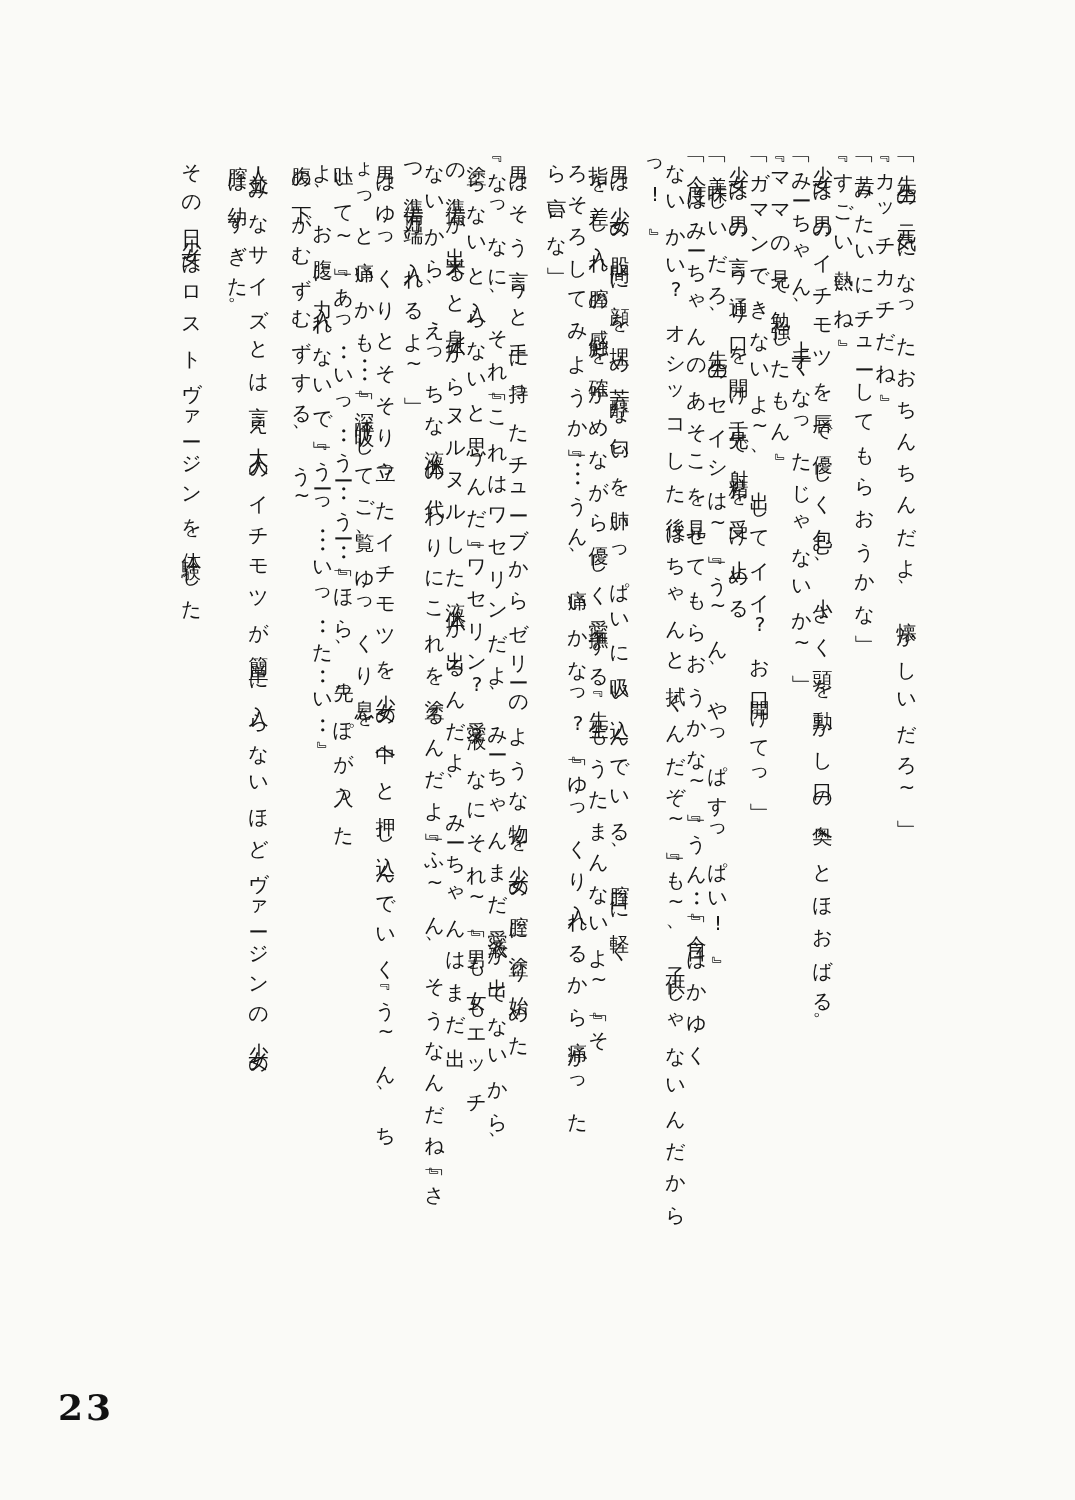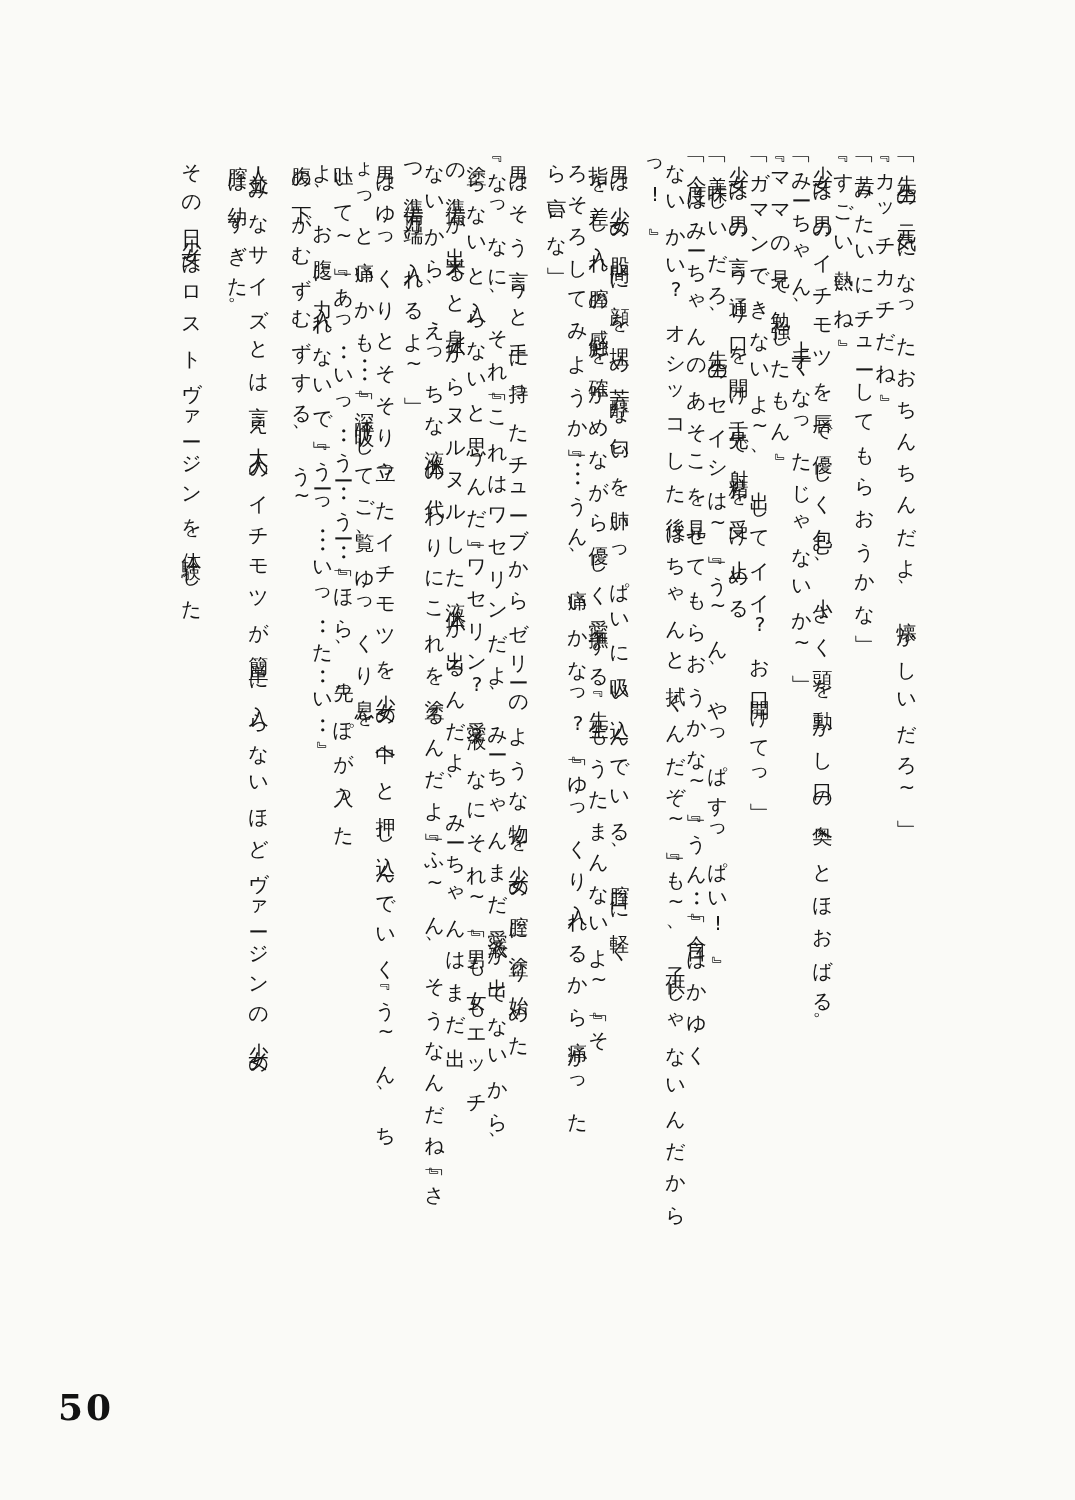--- a/index.html
+++ b/index.html
@@ -101,15 +101,15 @@
       </div>
       <div class="cluster gap-after-5">
         <p class="col">人並みなサイズとは言え大人のイチモツが簡単に入らないほどヴァージンの少女の</p>
         <p class="col">膣は幼すぎた。</p>
       </div>
       <div class="cluster">
         <p class="col">その日少女はロストヴァージンを体験した</p>
       </div>
     </div>
 
-  <div class="pageno">50</div>
+  <div class="pageno">23</div>
 
 </div>
 
 </body></html>

